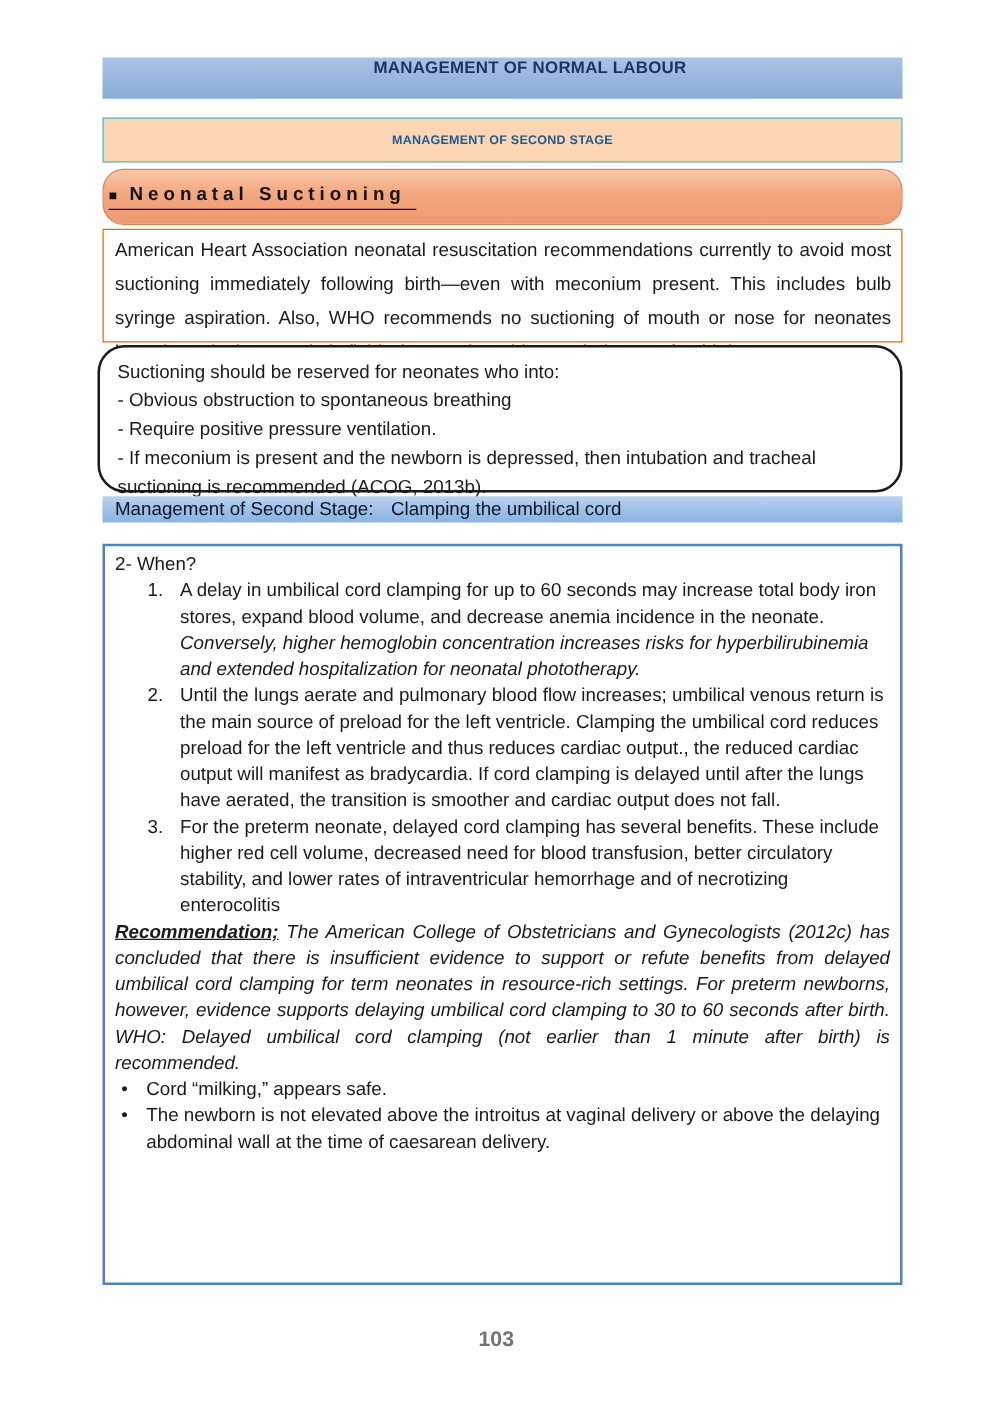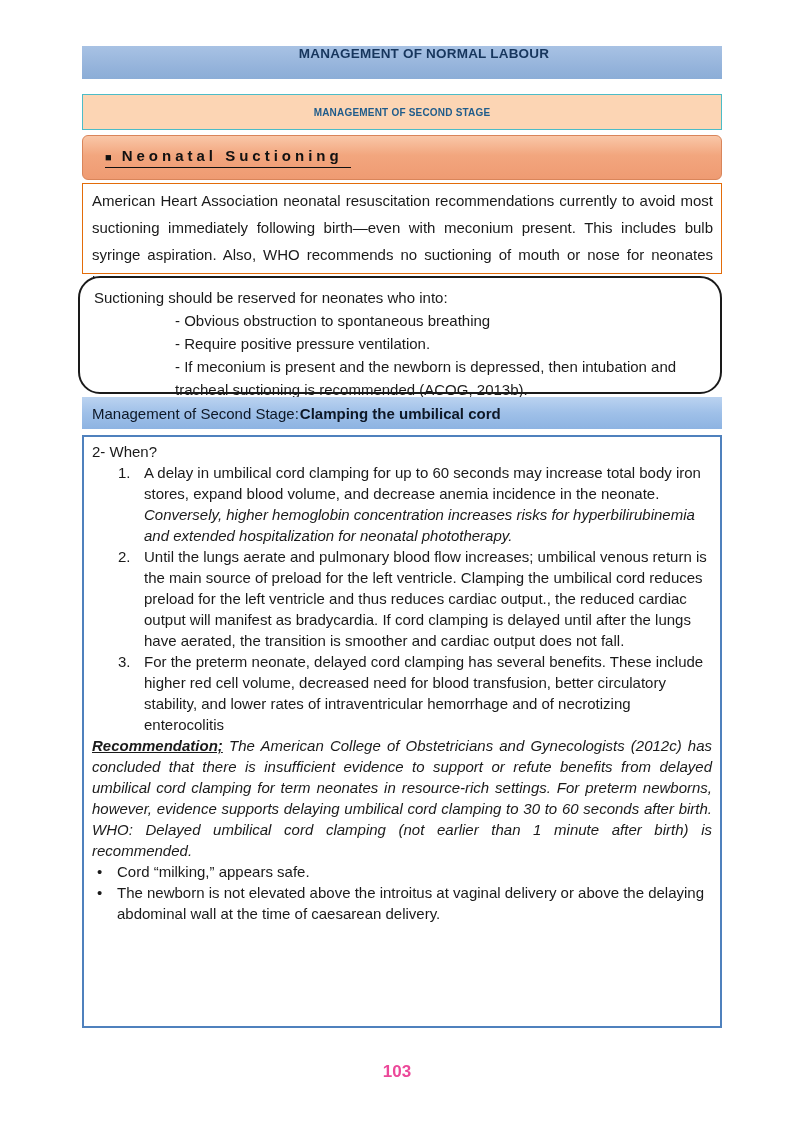--- a/index.html
+++ b/index.html
@@ -28,23 +28,23 @@
     border:1px solid #4cbcc7;
     display:flex;align-items:center;justify-content:center;
   }
   .hdr2 .t{font-size:10px;font-weight:bold;color:#1f5c8b;letter-spacing:.2px;}
 
   
   .salmon{
     top:135px;height:45px;
     background:linear-gradient(180deg,#f9c7a8 0%,#f2a67e 45%,#ef9b72 100%);
     border:1px solid #d9855a;
-    border-radius:6px;
+    border-radius:17px;
     display:flex;align-items:center;
-    padding-left:22px;
+    padding-left:4px;
   }
   .salmon .inner{
     font-size:15px;font-weight:bold;color:#111;
     border-bottom:1.5px solid #111;
     padding-bottom:3px;padding-right:8px;
     letter-spacing:4px;
   }
   .salmon .sq{font-size:11px;letter-spacing:0;margin-right:10px;}
 
   
@@ -59,31 +59,31 @@
 
   
   .roundbox{
     top:276px;left:78px;width:644px;height:118px;
     background:#ffffff;
     border:2px solid #1a1a1a;
     border-radius:22px;
     padding:8px 14px 0 14px;
     font-size:15px;line-height:23px;
   }
-  .roundbox .item{margin-left:81px;}
+  .roundbox .item{}
 
   
   .bluebar{
-    top:397px;height:32px;
+    top:397px;height:21px;
     background:linear-gradient(180deg,#bbd3f0 0%,#9fc0e8 50%,#8db3e2 100%);
     display:flex;align-items:center;
     padding-left:10px;
     font-size:15px;color:#0d1726;
   }
-  .bluebar .bold{font-weight:bold;margin-left:1px;}
+  .bluebar .bold{font-weight:normal;margin-left:14px;}
 
   
   .mainbox{
     top:435px;height:593px;
     background:#ffffff;
     border:2px solid #4f81bd;
     padding:4px 8px 0 8px;
     font-size:15px;line-height:21px;
   }
   .mainbox p{margin:0;}
@@ -100,21 +100,21 @@
   .reclabel{
     font-weight:bold;font-style:italic;
     text-decoration:underline;
   }
   .hintrow{display:flex;}
   .hintrow .b{width:20px;flex:0 0 20px;padding-left:5px;}
   .hintrow .htext{flex:1;}
 
   .pagenum{
     position:absolute;top:1062px;left:0;width:100%;
-    text-align:center;font-size:17px;font-weight:bold;color:#ec4899;
+    text-align:center;font-size:17px;font-weight:bold;color:#737373;
   }
 </style>
 </head>
 <body>
 
 <div id="page">
 
   <div class="col hdr1">
     <span class="t">MANAGEMENT OF NORMAL LABOUR</span>
   </div>

